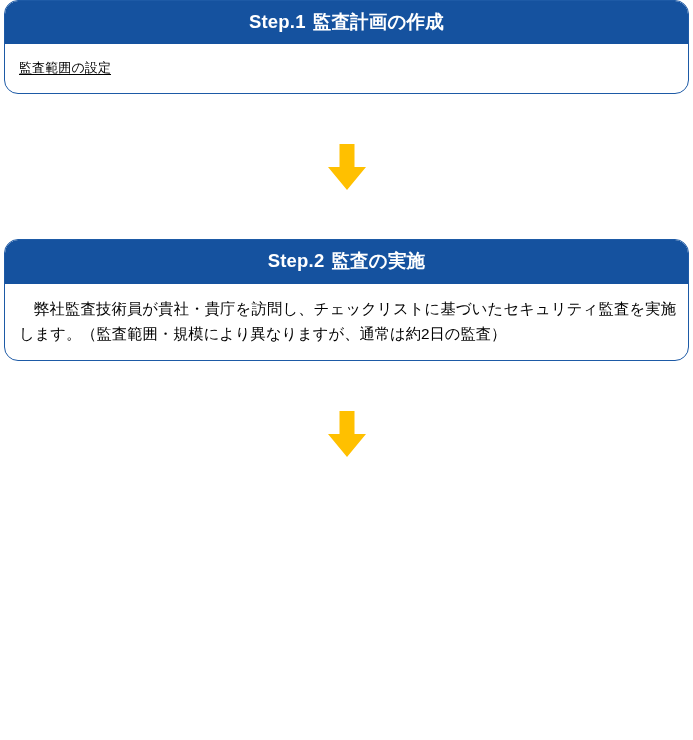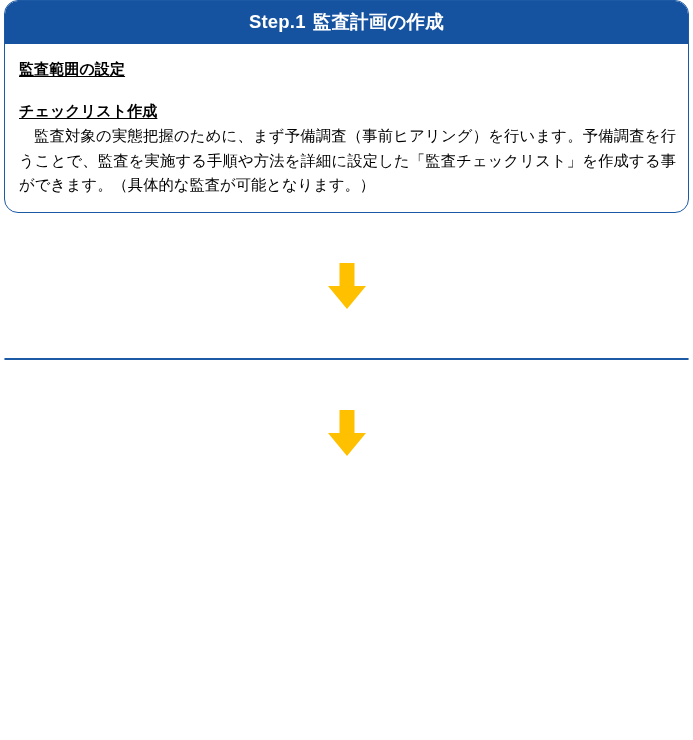--- a/index.html
+++ b/index.html
@@ -59,22 +59,22 @@
     color: #000000;
     font-size: 15.3px;
     line-height: 1.62;
   }
 
   
   .sub-block + .sub-block {
     margin-top: 17px;
   }
   .sub-title {
-    font-weight: bold;
-    font-size: 15px;
+    font-weight: normal;
+    font-size: 13px;
     text-decoration: underline;
     text-underline-offset: 2px;
     margin: 0 0 1px 0;
     letter-spacing: 0.1px;
   }
   .sub-text {
     margin: 0;
     text-indent: 15px;
     text-align: justify;
     text-justify: inter-character;
@@ -105,34 +105,36 @@
 <div class="flow">
 
   <div class="step-card">
     <div class="step-header">
       <span class="step-label">Step.1</span><span class="step-title">監査計画の作成</span>
     </div>
     <div class="step-body">
       <div class="sub-block">
         <div class="sub-title">監査範囲の設定</div>
       </div>
-      <div class="sub-block">
-        <div class="sub-title">チェックリスト作成</div>
-        <p class="sub-text">監査対象の実態把握のために、まず予備調査（事前ヒアリング）を行います。予備調査を行うことで、監査を実施する手順や方法を詳細に設定した「監査チェックリスト」を作成する事ができます。（具体的な監査が可能となります。）</p>
-      </div>
     </div>
   </div>
 
   <div class="connector">
     <svg class="arrow-down" viewBox="0 0 46 46" aria-hidden="true">
       <polygon points="15.5,0 30.5,0 30.5,23 42,23 23,46 4,23 15.5,23" fill="#FFC000"></polygon>
     </svg>
   </div>
 
   <div class="step-card">
+    <div class="step-header">
+      <span class="step-label">Step.2</span><span class="step-title">監査の実施</span>
+    </div>
+    <div class="step-body">
+      <p class="plain-text">弊社監査技術員が貴社・貴庁を訪問し、チェックリストに基づいたセキュリティ監査を実施します。（監査範囲・規模により異なりますが、通常は約2日の監査）</p>
+    </div>
   </div>
 
   <div class="connector">
     <svg class="arrow-down" viewBox="0 0 46 46" aria-hidden="true">
       <polygon points="15.5,0 30.5,0 30.5,23 42,23 23,46 4,23 15.5,23" fill="#FFC000"></polygon>
     </svg>
   </div>
 
 
 </div>

